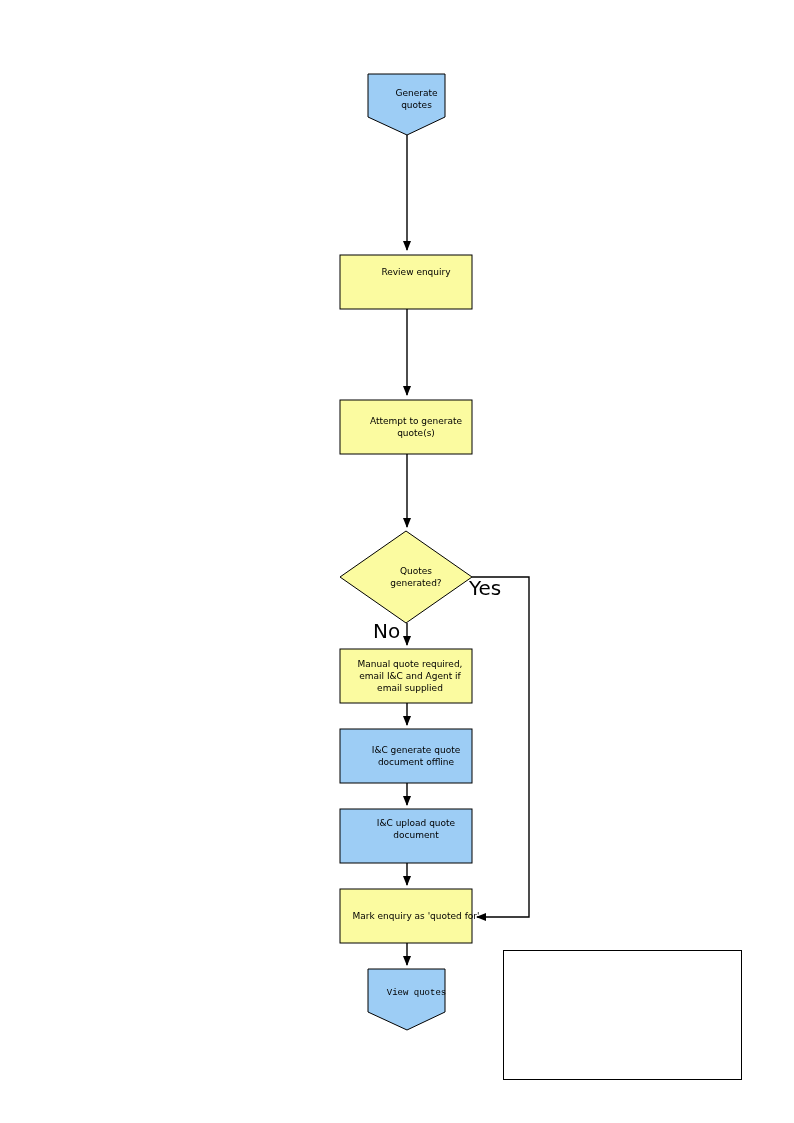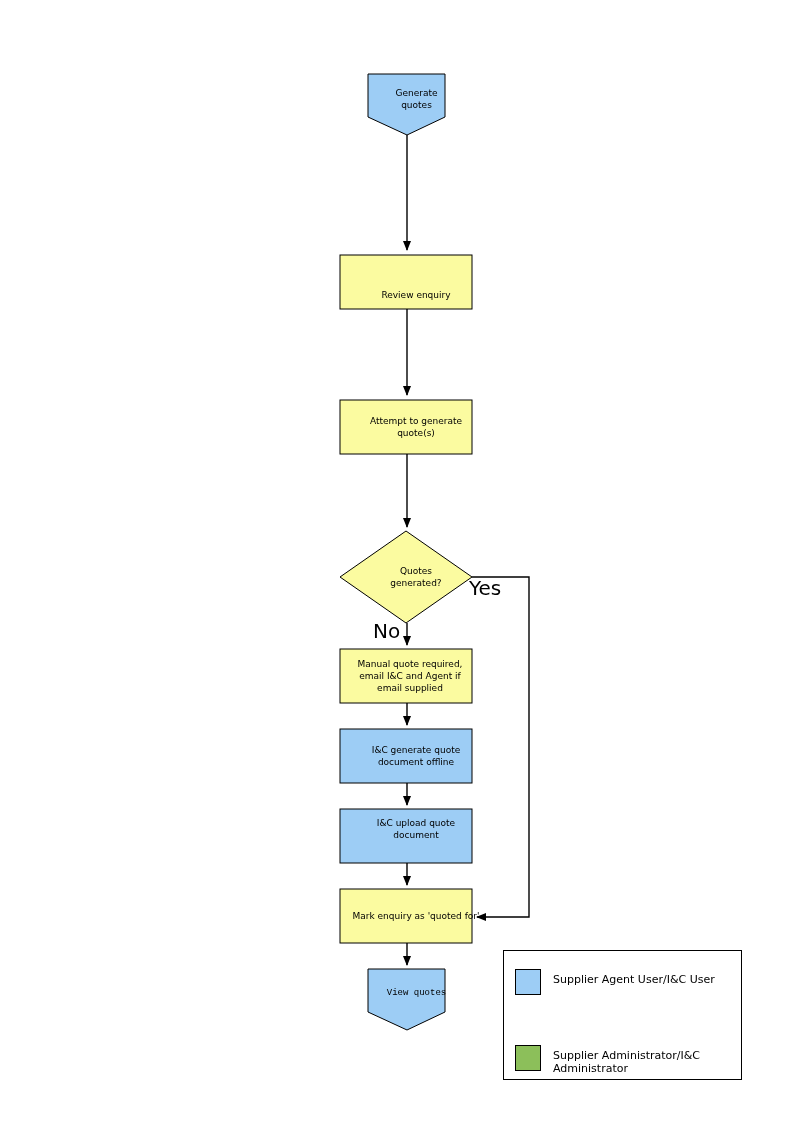--- a/index.html
+++ b/index.html
@@ -120,21 +120,21 @@
   <line x1="407" y1="863" x2="407" y2="885" stroke="#000000" stroke-width="1.4" marker-end="url(#arrowhead)"></line>
 
   <polyline points="472,577 529,577 529,917 477,917" fill="none" stroke="#000000" stroke-width="1.4" marker-end="url(#arrowhead)"></polyline>
 
   <line x1="407" y1="943" x2="407" y2="965" stroke="#000000" stroke-width="1.4" marker-end="url(#arrowhead)"></line>
 </svg>
 
 <div class="node-label" style="left:368px; top:74px; width:77px; height:50px;">Generate
 quotes</div>
 
-<div class="node-label" style="left:340px; top:269px; width:132px; height:52px;">Review enquiry</div>
+<div class="node-label" style="left:340px; top:246px; width:132px; height:52px;">Review enquiry</div>
 
 <div class="node-label" style="left:340px; top:400px; width:132px; height:54px;text-align:center;">Attempt to generate
 quote(s)</div>
 
 <div class="node-label" style="left:340px; top:531px; width:132px; height:92px;">Quotes
 generated?</div>
 
 <div class="node-label" style="left:340px; top:649px; width:120px; height:54px;">Manual quote required,
 email I&amp;C and Agent if
 email supplied</div>
@@ -147,22 +147,13 @@
 
 <div class="node-label" style="left:340px; top:889px; width:132px; height:54px;">Mark enquiry as 'quoted for'</div>
 
 <div class="node-label" style="left:368px; top:969px; width:77px; height:47px;font-family:Liberation Mono, monospace;">View quotes</div>
 
 <div class="edge-label" style="left:469px; top:578px;">Yes</div>
 
 <div class="edge-label" style="left:373px; top:621px;">No</div>
 
 <div id="legend-box">
-  <div class="legend-row" style="top:18px;">
-    <span class="legend-swatch" style="background:#9DCDF5;"></span>
-    <span class="legend-text">Supplier Agent User/I&amp;C User</span>
-  </div>
-  <div class="legend-row" style="top:94px;">
-    <span class="legend-swatch" style="background:#8CBF5A;"></span>
-    <span class="legend-text">Supplier Administrator/I&amp;C
-Administrator</span>
-  </div>
 </div>
 
 </body></html>

